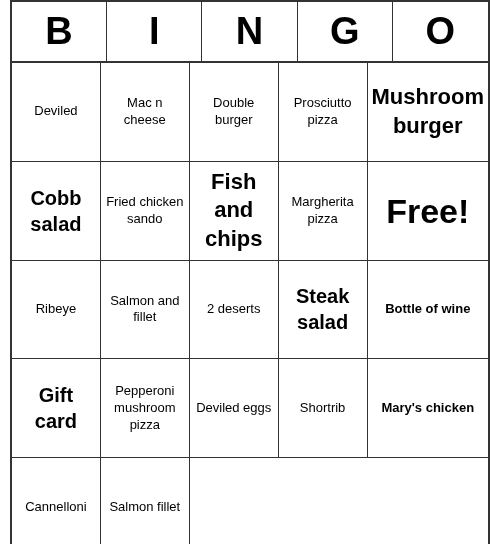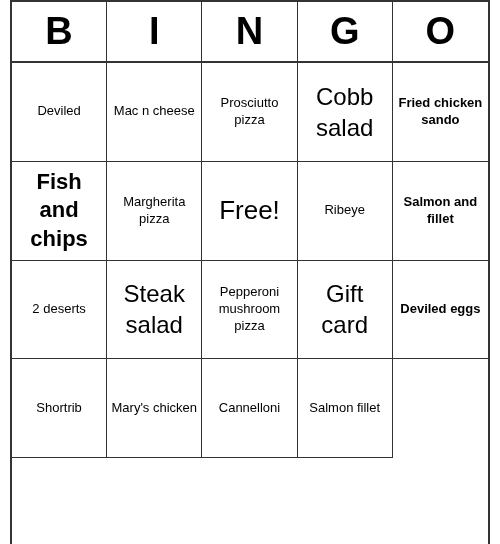--- a/index.html
+++ b/index.html
@@ -53,53 +53,56 @@
       font-weight: bold;
     }
     .bingo-cell:nth-child(n+21) {
       border-bottom: none;
     }
     .bingo-cell.large-text {
       font-size: 22px;
       font-weight: bold;
     }
     .bingo-cell.xl-text {
-      font-size: 24px;
-      font-weight: normal;
+      font-size: 20px;
+      font-weight: bold;
     }
     .bingo-cell.free {
-      font-size: 26px;
-      font-weight: normal;
+      font-size: 34px;
+      font-weight: bold;
     }
   </style>
 </head>
 <body>
 
 <div class="bingo-card">
   <div class="bingo-header">
   <div class="bingo-header-cell">B</div>
       <div class="bingo-header-cell">I</div>
       <div class="bingo-header-cell">N</div>
       <div class="bingo-header-cell">G</div>
       <div class="bingo-header-cell">O</div>
     </div>
   <div class="bingo-grid">
   <div class="bingo-cell">Deviled</div>
       <div class="bingo-cell">Mac n cheese</div>
+      <div class="bingo-cell">Double burger</div>
       <div class="bingo-cell">Prosciutto pizza</div>
+      <div class="bingo-cell large-text">Mushroom burger</div>
       <div class="bingo-cell xl-text">Cobb salad</div>
       <div class="bingo-cell">Fried chicken sando</div>
       <div class="bingo-cell large-text">Fish and chips</div>
       <div class="bingo-cell">Margherita pizza</div>
       <div class="bingo-cell free">Free!</div>
       <div class="bingo-cell">Ribeye</div>
       <div class="bingo-cell">Salmon and fillet</div>
       <div class="bingo-cell">2 deserts</div>
       <div class="bingo-cell xl-text">Steak salad</div>
+      <div class="bingo-cell">Bottle of wine</div>
+      <div class="bingo-cell xl-text">Gift card</div>
       <div class="bingo-cell">Pepperoni mushroom pizza</div>
-      <div class="bingo-cell xl-text">Gift card</div>
       <div class="bingo-cell">Deviled eggs</div>
       <div class="bingo-cell">Shortrib</div>
       <div class="bingo-cell">Mary's chicken</div>
       <div class="bingo-cell">Cannelloni</div>
       <div class="bingo-cell">Salmon fillet</div>
     </div>
 </div>
 
 </body></html>

